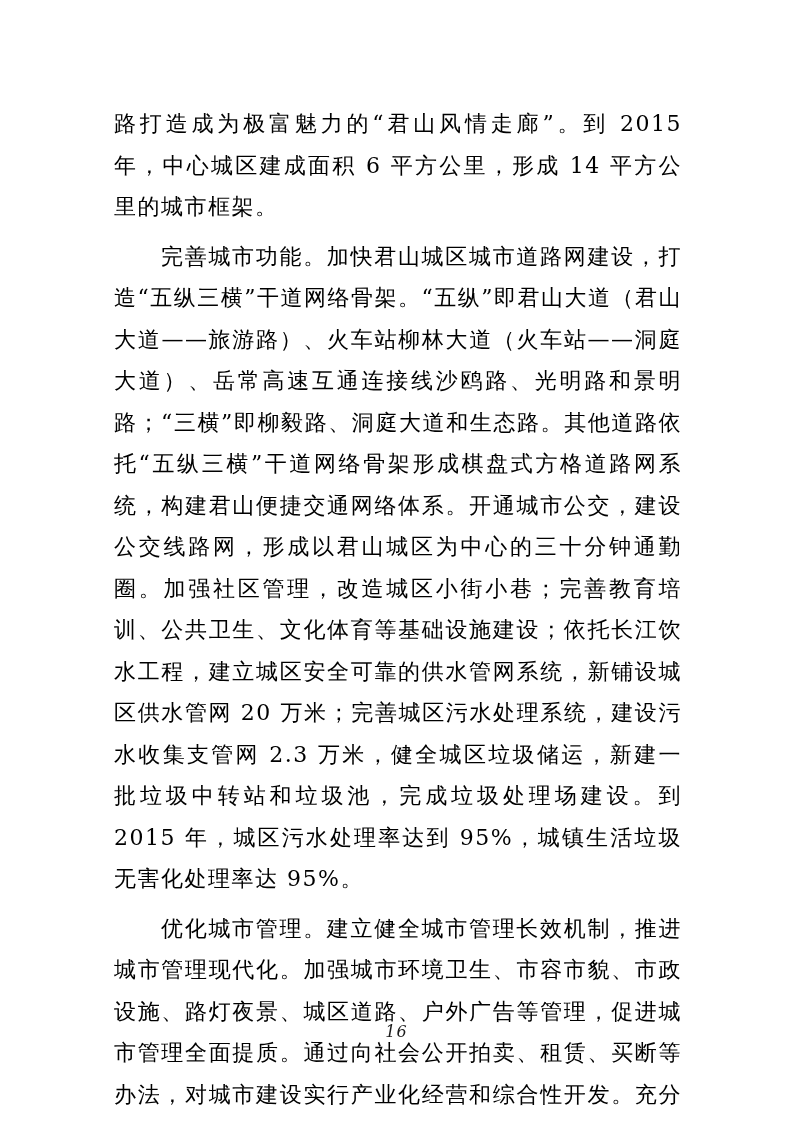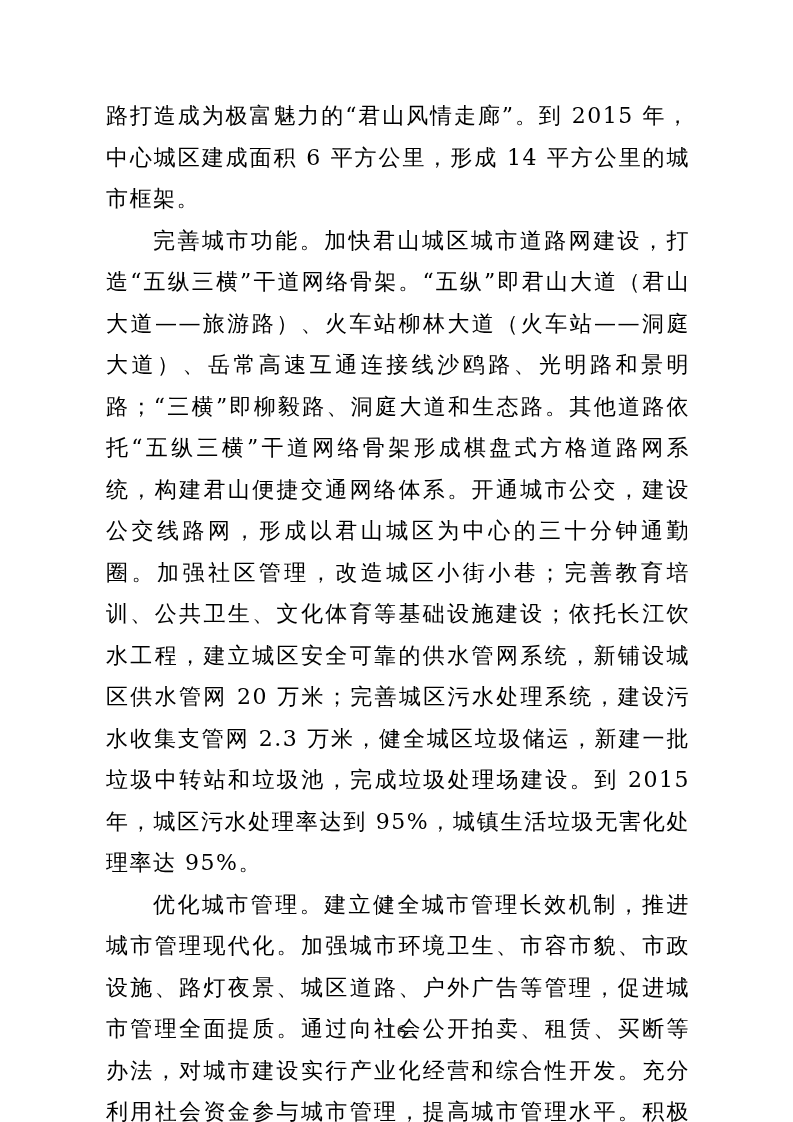--- a/index.html
+++ b/index.html
@@ -15,21 +15,21 @@
     overflow: hidden;
     color: #000000;
   }
   .content {
     position: absolute;
     left: 106px;
     top: 95px;
     width: 584px;
   }
   .para {
-    margin: 0;
+    margin: 8px;
     padding: 0;
     font-family: "DejaVu Serif", "Liberation Serif", serif;
     font-size: 22px;
     line-height: 41.5px;
     letter-spacing: 1.5px;
     text-align: justify;
     color: #000000;
   }
   .para.indent {
     text-indent: 47px;
@@ -40,20 +40,21 @@
   .page-num {
     position: absolute;
     top: 1022px;
     left: 0;
     width: 100%;
     text-align: center;
     font-family: "DejaVu Serif", "Liberation Serif", serif;
     font-size: 16px;
     letter-spacing: 1px;
     color: #1a1a1a;
+    font-style: italic;
   }
 </style>
 </head>
 <body>
 
 <div class="page">
   <div class="content">
     <p class="para"><span>路打造成为极富魅力的“君山风情走廊”。到 2015 年，中心城区建成面积 6 平方公里，形成 14 平方公里的城市框架。</span></p>
     <p class="para indent"><span class="lead">完善城市功能。</span><span>加快君山城区城市道路网建设，打造“五纵三横”干道网络骨架。“五纵”即君山大道（君山大道——旅游路）、火车站柳林大道（火车站——洞庭大道）、岳常高速互通连接线沙鸥路、光明路和景明路；“三横”即柳毅路、洞庭大道和生态路。其他道路依托“五纵三横”干道网络骨架形成棋盘式方格道路网系统，构建君山便捷交通网络体系。开通城市公交，建设公交线路网，形成以君山城区为中心的三十分钟通勤圈。加强社区管理，改造城区小街小巷；完善教育培训、公共卫生、文化体育等基础设施建设；依托长江饮水工程，建立城区安全可靠的供水管网系统，新铺设城区供水管网 20 万米；完善城区污水处理系统，建设污水收集支管网 2.3 万米，健全城区垃圾储运，新建一批垃圾中转站和垃圾池，完成垃圾处理场建设。到 2015 年，城区污水处理率达到 95%，城镇生活垃圾无害化处理率达 95%。</span></p>
     <p class="para indent"><span class="lead">优化城市管理。</span><span>建立健全城市管理长效机制，推进城市管理现代化。加强城市环境卫生、市容市貌、市政设施、路灯夜景、城区道路、户外广告等管理，促进城市管理全面提质。通过向社会公开拍卖、租赁、买断等办法，对城市建设实行产业化经营和综合性开发。充分利用社会资金参与城市管理，提高城市管理水平。积极开展创建全国文明城市、全</span></p>

